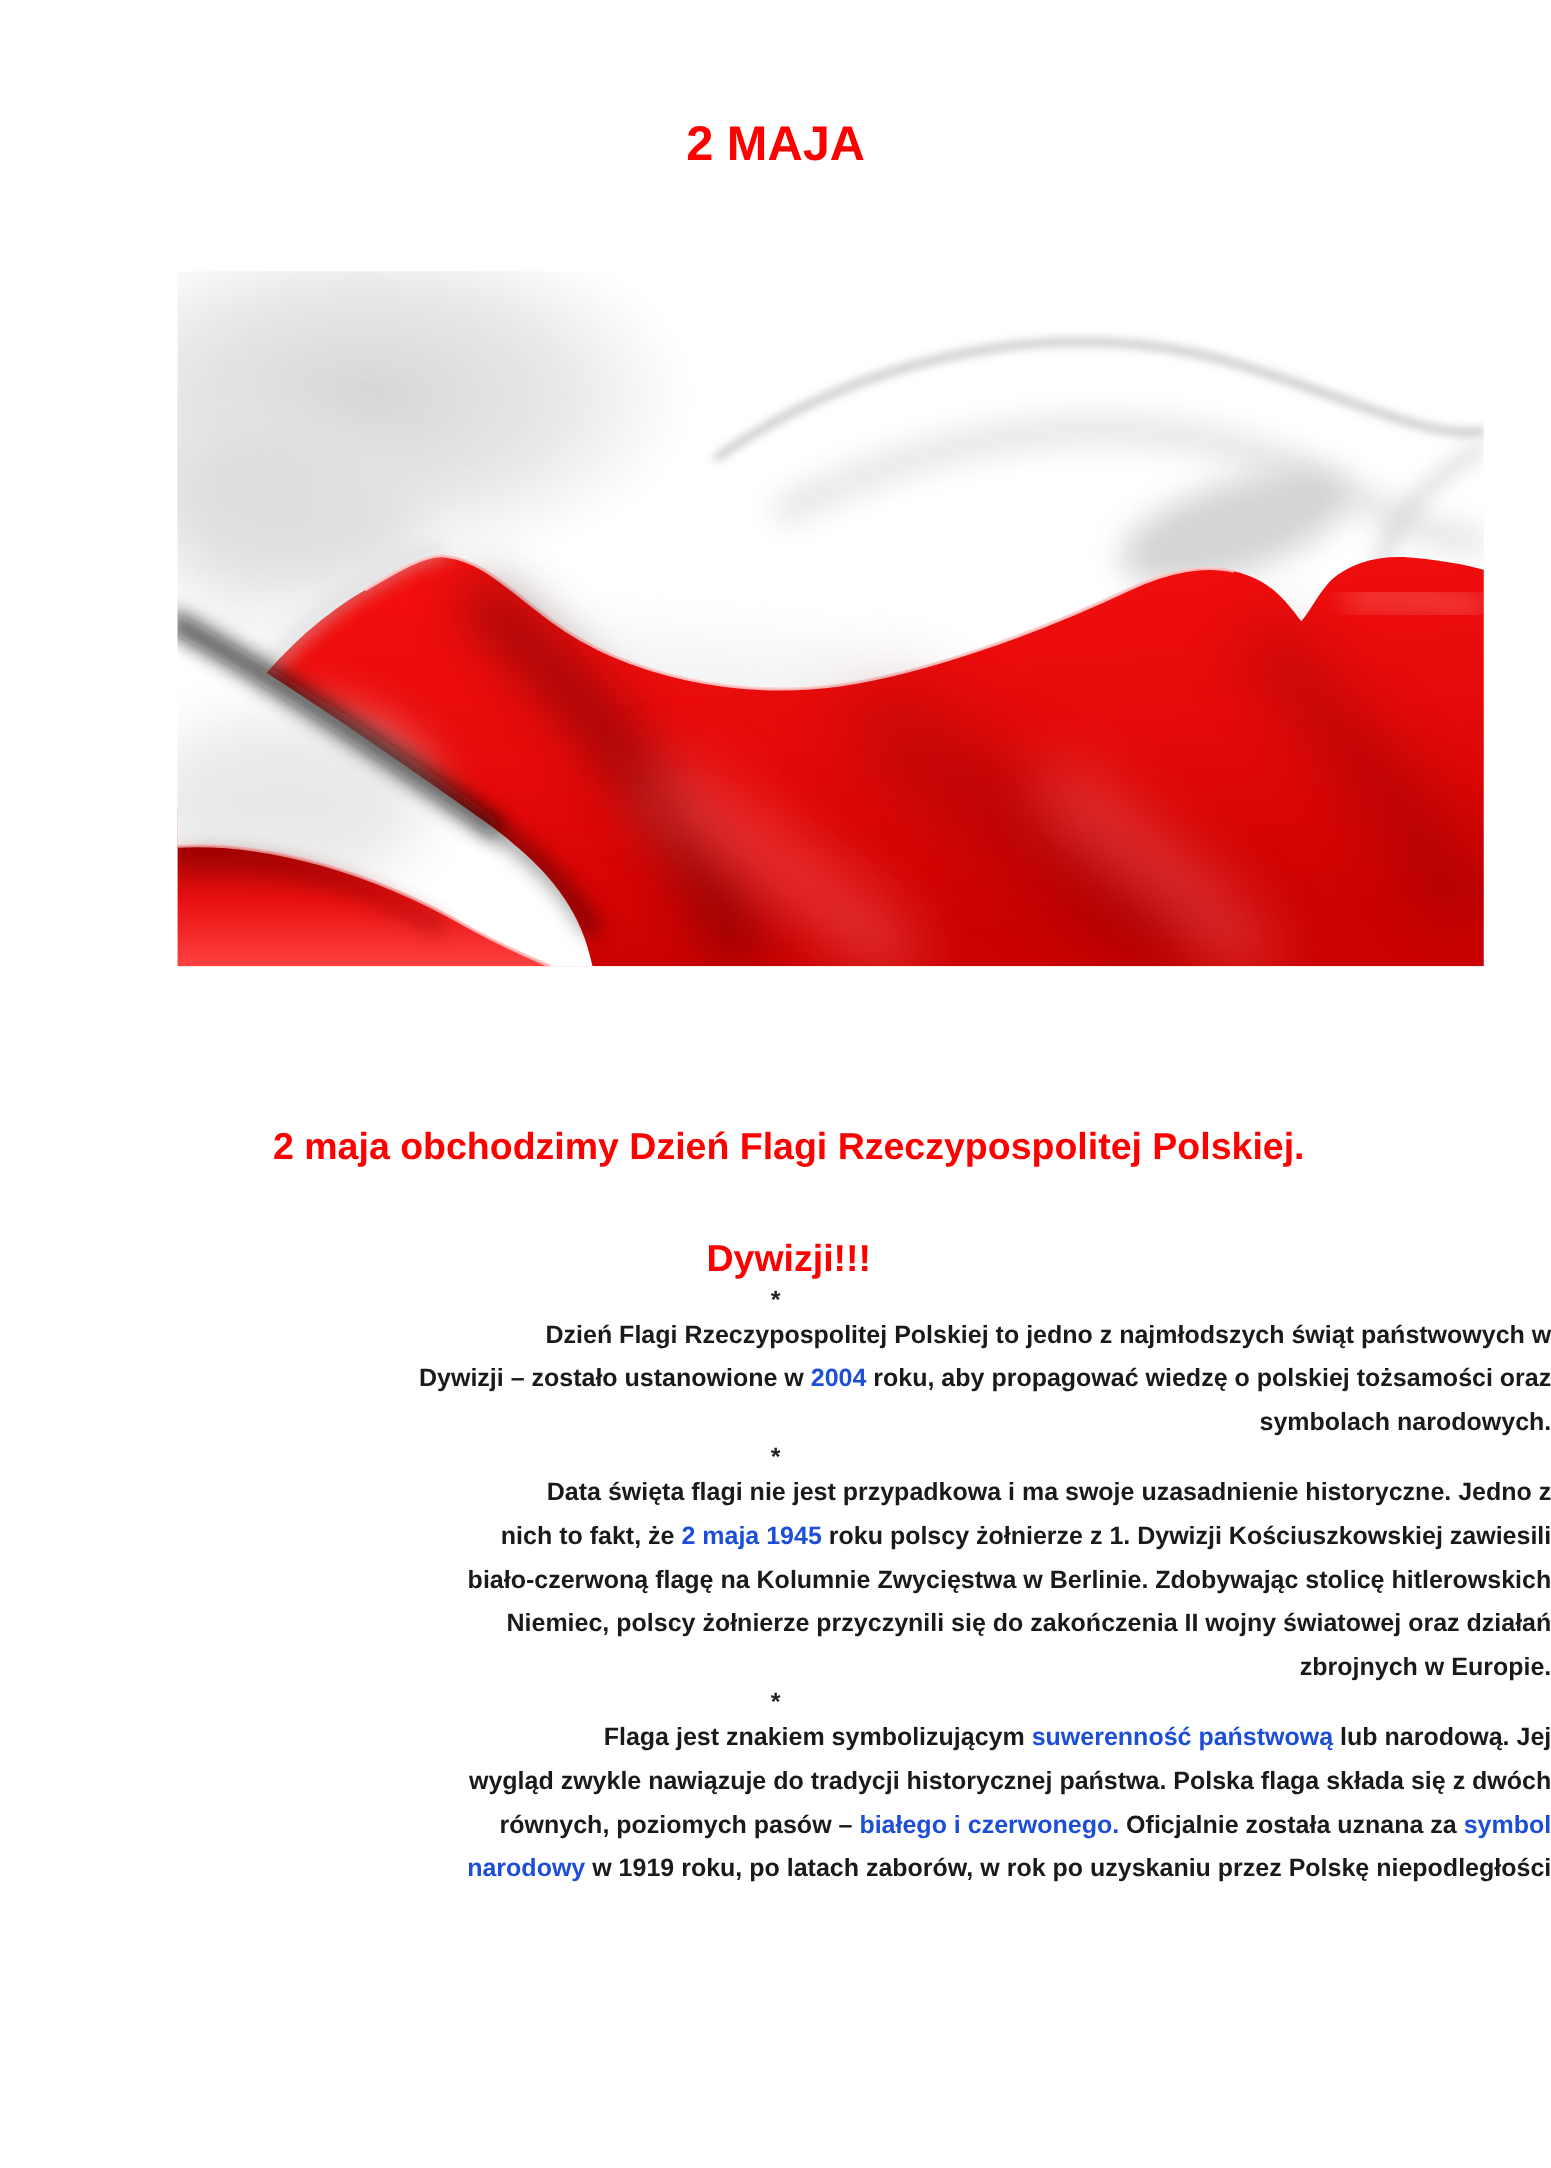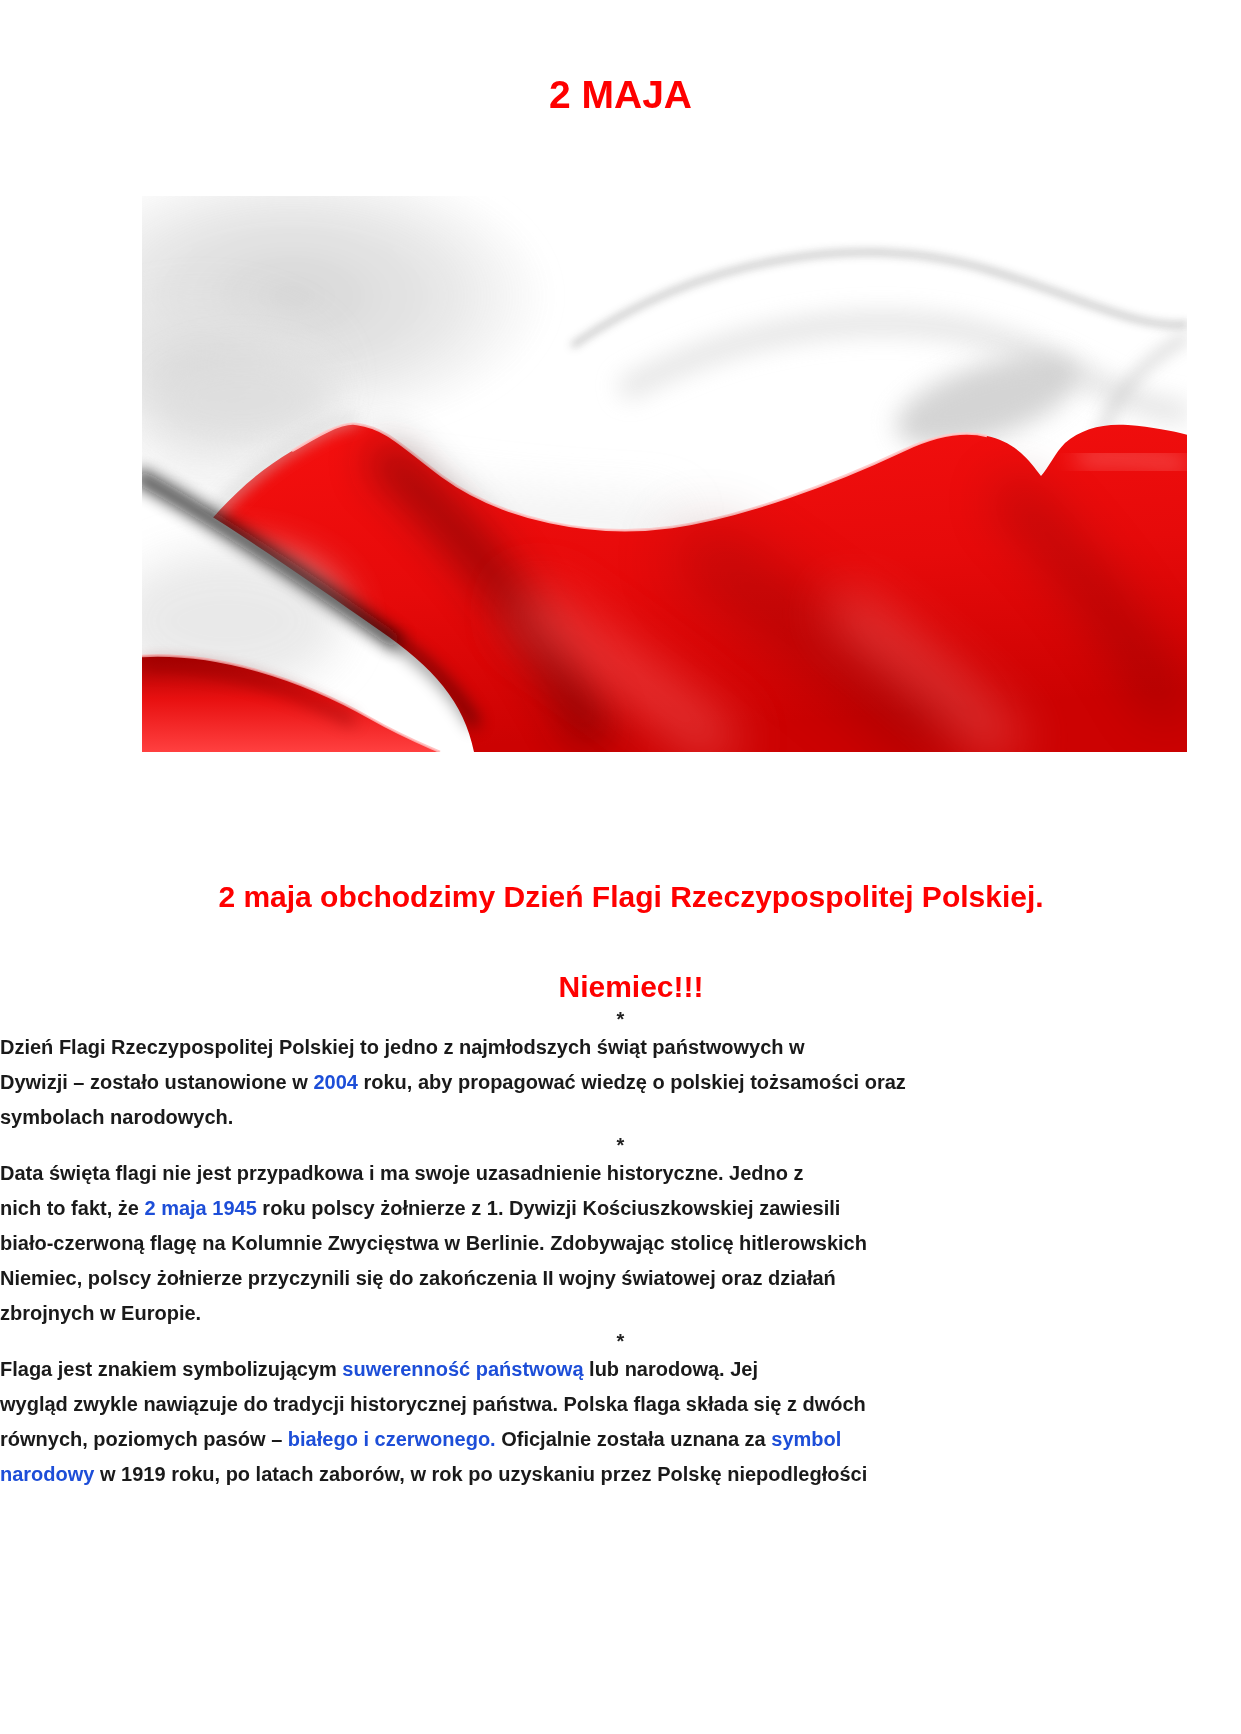--- a/index.html
+++ b/index.html
@@ -10,21 +10,21 @@
     color:#1a1a1a;
   }
   .page {
     position:relative;
     width:1241px; height:1734px;
     background:#ffffff;
     overflow:hidden;
   }
   .title {
     margin:0;
-    padding-top:69px;
+    padding-top:90px;
     text-align:center;
     color:#fe0000;
     font-size:39px;
     line-height:52px;
     font-weight:bold;
     white-space:nowrap;
   }
   .flag {
     width:1045px; height:556px;
     margin:75px 0 0 142px;
@@ -39,21 +39,21 @@
     white-space:nowrap;
     margin-left:21px;
   }
   .sep {
     text-align:center;
     font-size:20px;
     line-height:21px;
     color:#222222;
   }
   .para {
-    text-align:left;
+    text-align:right;
     font-size:20px;
     line-height:35px;
     white-space:nowrap;
   }
   .red { color:#1d4ed8; }
 </style>
 </head>
 <body>
 
 <div class="page">
@@ -130,21 +130,21 @@
       <ellipse cx="85" cy="425" rx="115" ry="70" fill="#e6e6e6" filter="url(#b22)" opacity="0.85"></ellipse>
       <path d="M -6,279 C 80,326 172,388 257,448" stroke="#0d0d0d" stroke-width="15" fill="none" filter="url(#b8)" opacity="0.85"></path>
       <path d="M 255,446 C 292,472 316,498 334,530" stroke="#000000" stroke-width="11" fill="none" filter="url(#b8)" opacity="0.5"></path>
 
       <path d="M 0,460 C 75,456 158,482 230,523 C 258,539 280,548 298,556 L 0,556 Z" fill="url(#gCurl)"></path>
       <path d="M 0,460 C 75,456 158,482 230,523 C 258,539 280,548 298,556" fill="none" stroke="#ffb9b9" stroke-width="2.5" opacity="0.85"></path>
       <path d="M 0,470 C 70,466 145,489 212,526" fill="none" stroke="#7a0000" stroke-width="8" filter="url(#b8)" opacity="0.6"></path>
     </svg>
   </div>
 
-  <div class="subtitle"><span>2 maja obchodzimy Dzień Flagi Rzeczypospolitej Polskiej.</span><br><br><span>Niemiec!!!</span></div>
+  <div class="subtitle"><span>2 maja obchodzimy Dzień Flagi Rzeczypospolitej Polskiej.</span><br><br><span>Dywizji!!!</span></div>
 
   <div class="sep">*</div>
   <div class="para"><span>Dzień Flagi Rzeczypospolitej Polskiej to jedno z najmłodszych świąt państwowych w</span><br><span>Dywizji – zostało ustanowione w </span><span class="red">2004</span><span> roku, aby propagować wiedzę o polskiej tożsamości oraz</span><br><span>symbolach narodowych.</span></div>
 
   <div class="sep">*</div>
   <div class="para"><span>Data święta flagi nie jest przypadkowa i ma swoje uzasadnienie historyczne. Jedno z</span><br><span>nich to fakt, że </span><span class="red">2 maja 1945</span><span> roku polscy żołnierze z 1. Dywizji Kościuszkowskiej zawiesili</span><br><span>biało-czerwoną flagę na Kolumnie Zwycięstwa w Berlinie. Zdobywając stolicę hitlerowskich</span><br><span>Niemiec, polscy żołnierze przyczynili się do zakończenia II wojny światowej oraz działań</span><br><span>zbrojnych w Europie.</span></div>
 
   <div class="sep">*</div>
   <div class="para"><span>Flaga jest znakiem symbolizującym </span><span class="red">suwerenność państwową</span><span> lub narodową. Jej</span><br><span>wygląd zwykle nawiązuje do tradycji historycznej państwa. Polska flaga składa się z dwóch</span><br><span>równych, poziomych pasów – </span><span class="red">białego i czerwonego.</span><span> Oficjalnie została uznana za </span><span class="red">symbol</span><br><span class="red">narodowy</span><span> w 1919 roku, po latach zaborów, w rok po uzyskaniu przez Polskę niepodległości</span></div>
 

